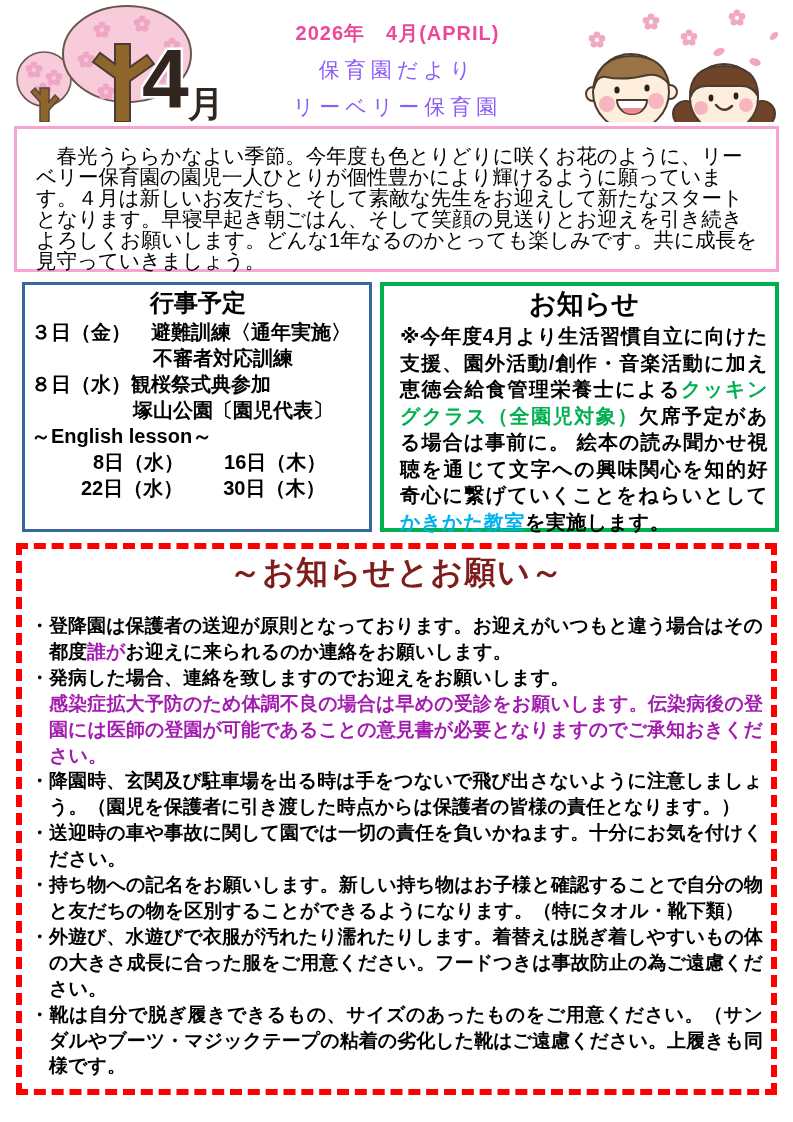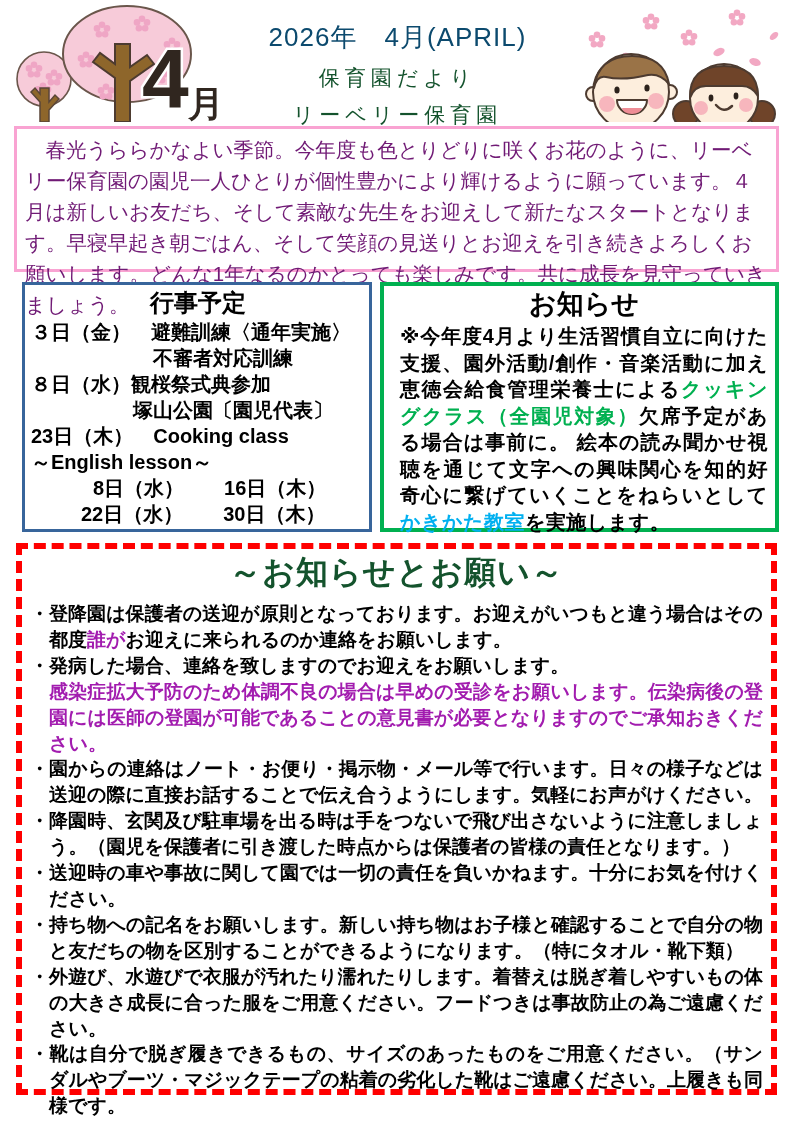--- a/index.html
+++ b/index.html
@@ -9,30 +9,30 @@
     font-family: "Liberation Sans", "DejaVu Sans", sans-serif;
     color: #000;
     overflow: hidden;
   }
   .page { width: 793px; height: 1122px; position: relative; background: #fff; }
 
   
   .header { display: flex; height: 124px; padding: 4px 6px 0 14px; align-items: flex-start; }
   .illu { flex: 0 0 auto; }
   .header-titles { flex: 1 1 auto; text-align: center; padding-top: 16px; }
-  .date-title { font-size: 26px; font-weight: normal; color: #0c4a6e; letter-spacing: 1px; }
-  .subtitle { font-size: 21px; font-weight: normal; color: #14532d; letter-spacing: 5px; margin-top: 9px; }
+  .date-title { font-size: 20px; font-weight: bold; color: #ec4899; letter-spacing: 1px; }
+  .subtitle { font-size: 21px; font-weight: normal; color: #8b5cf6; letter-spacing: 5px; margin-top: 9px; }
 
   
   .intro-box {
     margin: 2px 14px 0 14px; width: 765px; height: 146px;
     border: 3px solid #f9a3d2; padding: 5px 8px 0 8px;
   }
   .intro-box p {
-    margin: 0; font-size: 20.5px; line-height: 31px; color: #701a75;
+    margin: 11px; font-size: 20.5px; line-height: 21px; color: #000000;
     letter-spacing: 0px;
   }
 
   
   .two-col { display: flex; margin: 10px 14px 0 22px; gap: 8px; }
   .schedule-box {
     flex: 0 0 350px; height: 250px;
     border: 3px solid #38659b; padding: 2px 4px 0 6px; font-weight: bold;
   }
   .schedule-title { margin: 0; text-align: center; font-size: 24px; font-weight: bold; }
@@ -54,21 +54,21 @@
   .txt-green { color: #00b050; }
   .txt-blue  { color: #00b0f0; }
   .txt-red   { color: #a21caf; }
 
   
   .requests-box {
     margin: 11px 16px 0 16px; width: 761px; height: 552px;
     border: 6px dashed #ff0000; padding: 0px 8px 0 8px;
   }
   .req-title {
-    margin: 2px 0 6px 0; text-align: center; color: #14532d;
+    margin: 2px 0 18px 0; text-align: center; color: #7f1d1d;
     font-size: 32px; font-weight: bold;
     font-family: "Liberation Serif", "DejaVu Serif", serif;
     letter-spacing: 1px;
   }
   .req-item {
     font-size: 19px; font-weight: bold; line-height: 25.9px;
     padding-left: 19px; text-indent: -19px; text-align: justify;
   }
   .seg-block { display: block; text-indent: 0; }
 </style>
@@ -177,42 +177,40 @@
   </section>
 
   <div class="two-col">
 
     <section class="schedule-box">
       <h2 class="schedule-title">行事予定</h2>
       <div class="sch-line">３日（金）　避難訓練〈通年実施〉</div>
       <div class="sch-line sch-indent-a">不審者対応訓練</div>
       <div class="sch-line">８日（水）観桜祭式典参加</div>
       <div class="sch-line sch-indent-b">塚山公園〔園児代表〕</div>
-      <div class="sch-line">23日（木）　Cooking class</div>
       <div class="sch-line">～English  lesson～</div>
       <div class="sch-line sch-eng-a">8日（水）　　16日（木）</div>
       <div class="sch-line sch-eng-b">22日（水）　　30日（木）</div>
     </section>
 
     <section class="notice-box">
       <h2 class="notice-title">お知らせ</h2>
       <p class="notice-body"><span>※今年度4月より生活習慣自立に向けた支援、園外活動/創作・音楽活動に加え恵徳会給食管理栄養士による</span><span class="txt-green">クッキングクラス（全園児対象）</span><span>欠席予定がある場合は事前に。 絵本の読み聞かせ視聴を通じて文字への興味関心を知的好奇心に繋げていくことをねらいとして</span><span class="txt-blue">かきかた教室</span><span>を実施します。</span></p>
     </section>
 
   </div>
 
   <section class="requests-box">
     <h2 class="req-title">～お知らせとお願い～</h2>
 
     <div class="req-item"><span>・登降園は保護者の送迎が原則となっております。お迎えがいつもと違う場合はその都度</span><span class="txt-red">誰が</span><span>お迎えに来られるのか連絡をお願いします。</span></div>
 
 
     <div class="req-item"><span>・発病した場合、連絡を致しますのでお迎えをお願いします。</span><span class="txt-red seg-block">感染症拡大予防のため体調不良の場合は早めの受診をお願いします。伝染病後の登園には医師の登園が可能であることの意見書が必要となりますのでご承知おきください。</span></div>
 
-    <div class="req-item"><span>・園からの連絡はノート・お便り・掲示物・メール等で行います。日々の様子などは送迎の際に直接お話することで伝え合うようにします。気軽にお声がけください。</span></div>
 
     <div class="req-item"><span>・降園時、玄関及び駐車場を出る時は手をつないで飛び出さないように注意しましょう。（園児を保護者に引き渡した時点からは保護者の皆様の責任となります。）</span></div>
 
     <div class="req-item"><span>・送迎時の車や事故に関して園では一切の責任を負いかねます。十分にお気を付けください。</span></div>
 
     <div class="req-item"><span>・持ち物への記名をお願いします。新しい持ち物はお子様と確認することで自分の物と友だちの物を区別することができるようになります。（特にタオル・靴下類）</span></div>
 
     <div class="req-item"><span>・外遊び、水遊びで衣服が汚れたり濡れたりします。着替えは脱ぎ着しやすいもの体の大きさ成長に合った服をご用意ください。フードつきは事故防止の為ご遠慮ください。</span></div>
 
     <div class="req-item"><span>・靴は自分で脱ぎ履きできるもの、サイズのあったものをご用意ください。（サンダルやブーツ・マジックテープの粘着の劣化した靴はご遠慮ください。上履きも同様です。</span></div>

